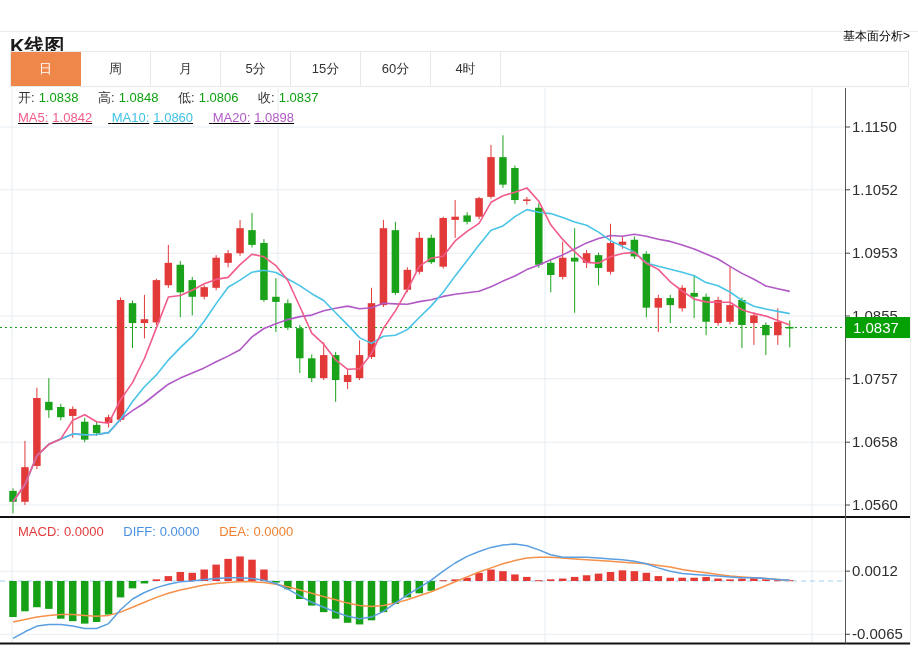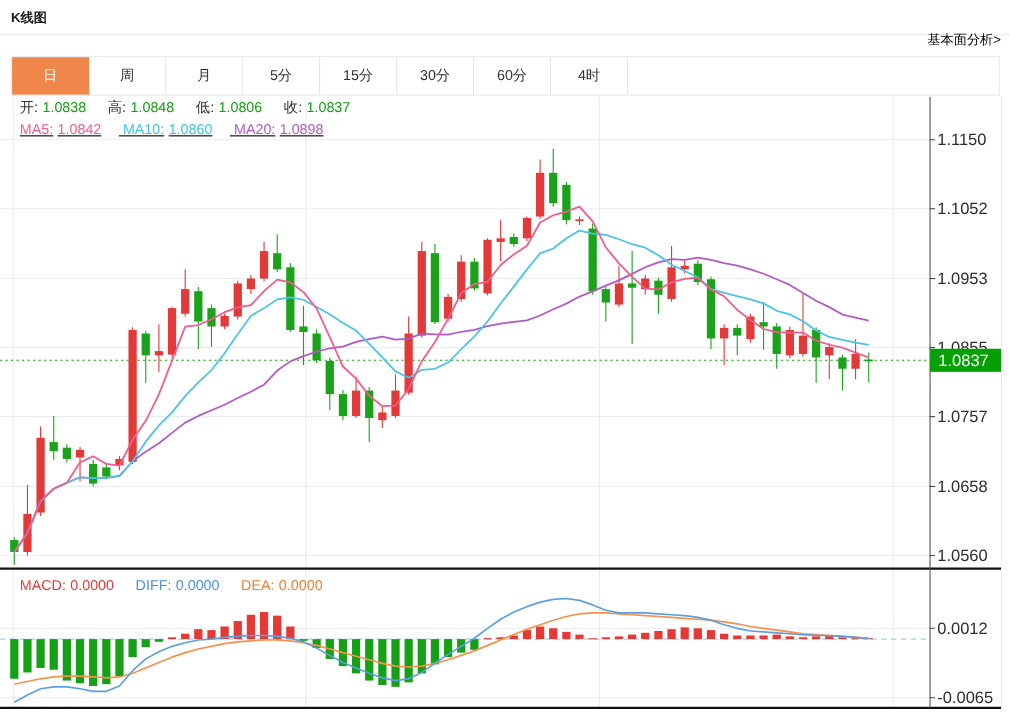--- a/index.html
+++ b/index.html
@@ -1,21 +1,21 @@
 <!DOCTYPE html>
 <html><head>
 <meta charset="utf-8">
 <style>
   html,body{margin:0;padding:0;background:#fff;}
   .page{position:relative;width:918px;height:648px;background:#fff;overflow:hidden;
         font-family:"Liberation Sans",sans-serif;}
   .top-header{position:absolute;top:0;left:0;right:0;height:32px;box-sizing:border-box;
         padding:8px 8px 0 10px;border-bottom:1px solid #ebebeb;display:flex;
         justify-content:space-between;align-items:flex-start;}
-  .page-title{font-size:12px;font-weight:700;color:#1a1a1a;}
+  .page-title{font-size:20px;font-weight:700;color:#1a1a1a;margin-top:25px;}
   .header-link{font-size:12px;color:#000000;text-decoration:none;cursor:pointer;margin-top:20px;}
   .tabs{position:absolute;top:51px;left:10px;width:899px;height:36px;box-sizing:border-box;
         border:1px solid #e8e8e8;display:flex;background:#fff;}
   .tab{width:70px;box-sizing:border-box;border-right:1px solid #e8e8e8;display:flex;
         align-items:center;justify-content:center;font-size:13px;color:#333;cursor:pointer;}
   .tab.active{background:#f0874a;border-color:#f0874a;color:#fff;}
   .chart-wrap{position:absolute;top:88px;left:0;width:910px;height:557px;box-sizing:content-box;
         border-right:1px solid #ececec;}
   .chart-wrap svg{position:absolute;top:0;left:0;}
   svg text{font-family:"Liberation Sans",sans-serif;}
@@ -40,21 +40,20 @@
     <div class="page-title">K线图</div>
     <a class="header-link">基本面分析&gt;</a>
   </div>
 
   <div class="tabs" id="tabs">
       <div class="tab active">日</div>
       <div class="tab">周</div>
       <div class="tab">月</div>
       <div class="tab">5分</div>
       <div class="tab">15分</div>
-      <div class="tab">30分</div>
       <div class="tab">60分</div>
       <div class="tab">4时</div>
     </div>
 
   <div class="chart-wrap">
     <svg id="chart-svg" width="910" height="557" viewBox="0 0 910 557">
         <g>
           <line x1="0" y1="39" x2="845" y2="39" stroke="#e7edf3" stroke-width="1"></line>
           <line x1="0" y1="101.78644067796637" x2="845" y2="101.78644067796637" stroke="#e7edf3" stroke-width="1"></line>
           <line x1="0" y1="165.21355932203437" x2="845" y2="165.21355932203437" stroke="#e7edf3" stroke-width="1"></line>

